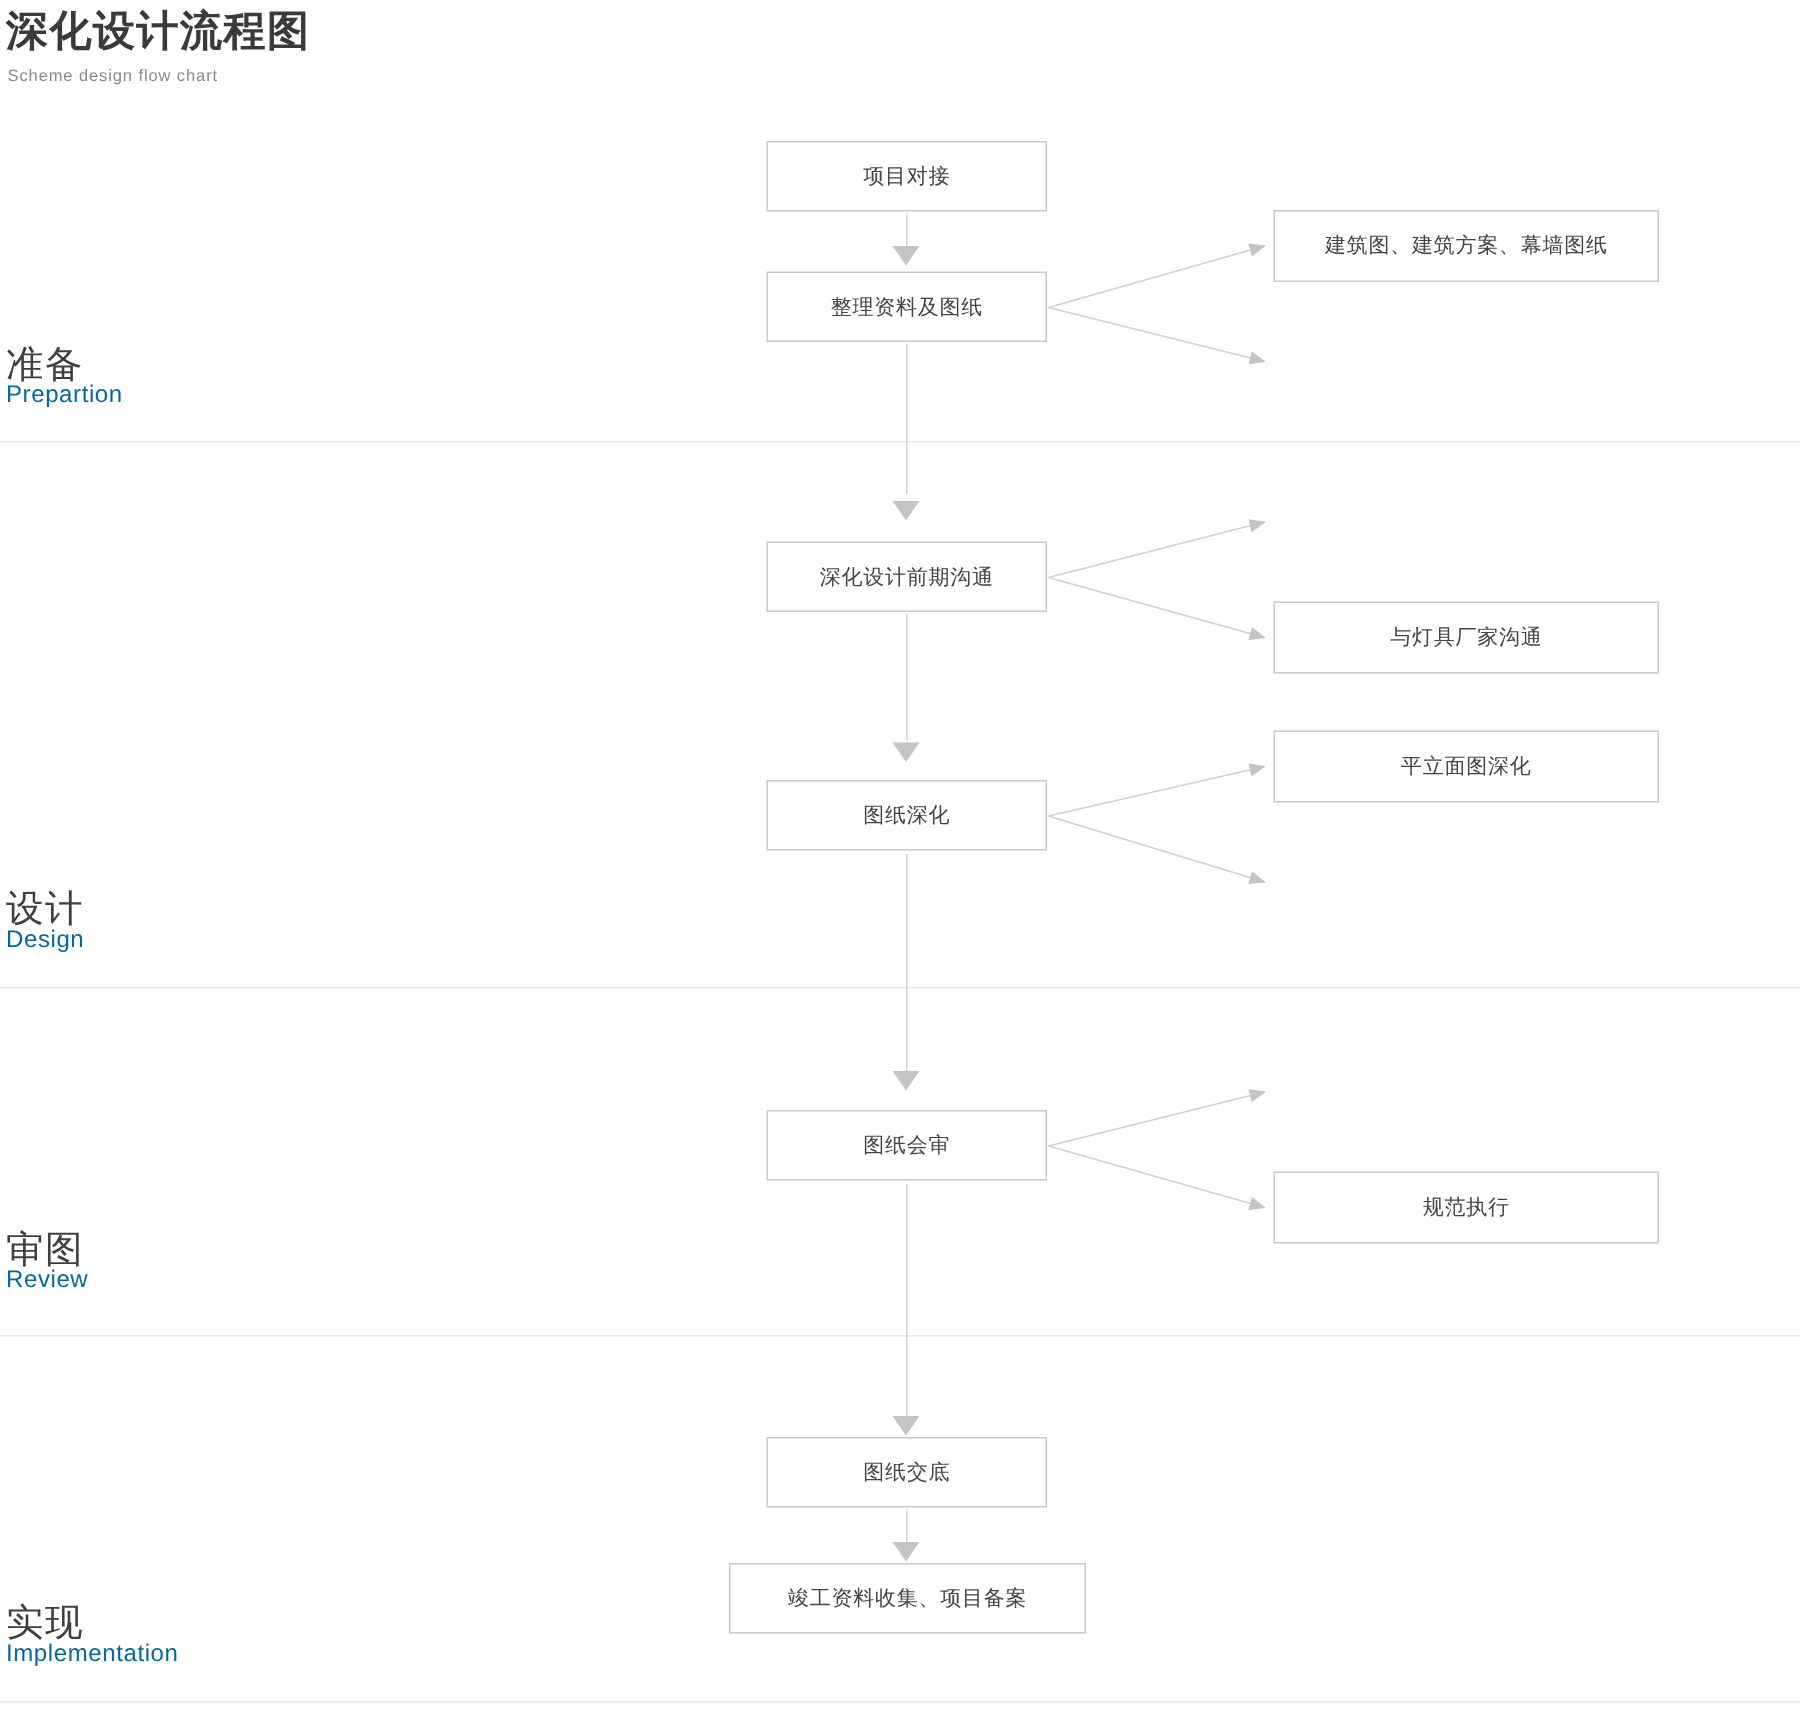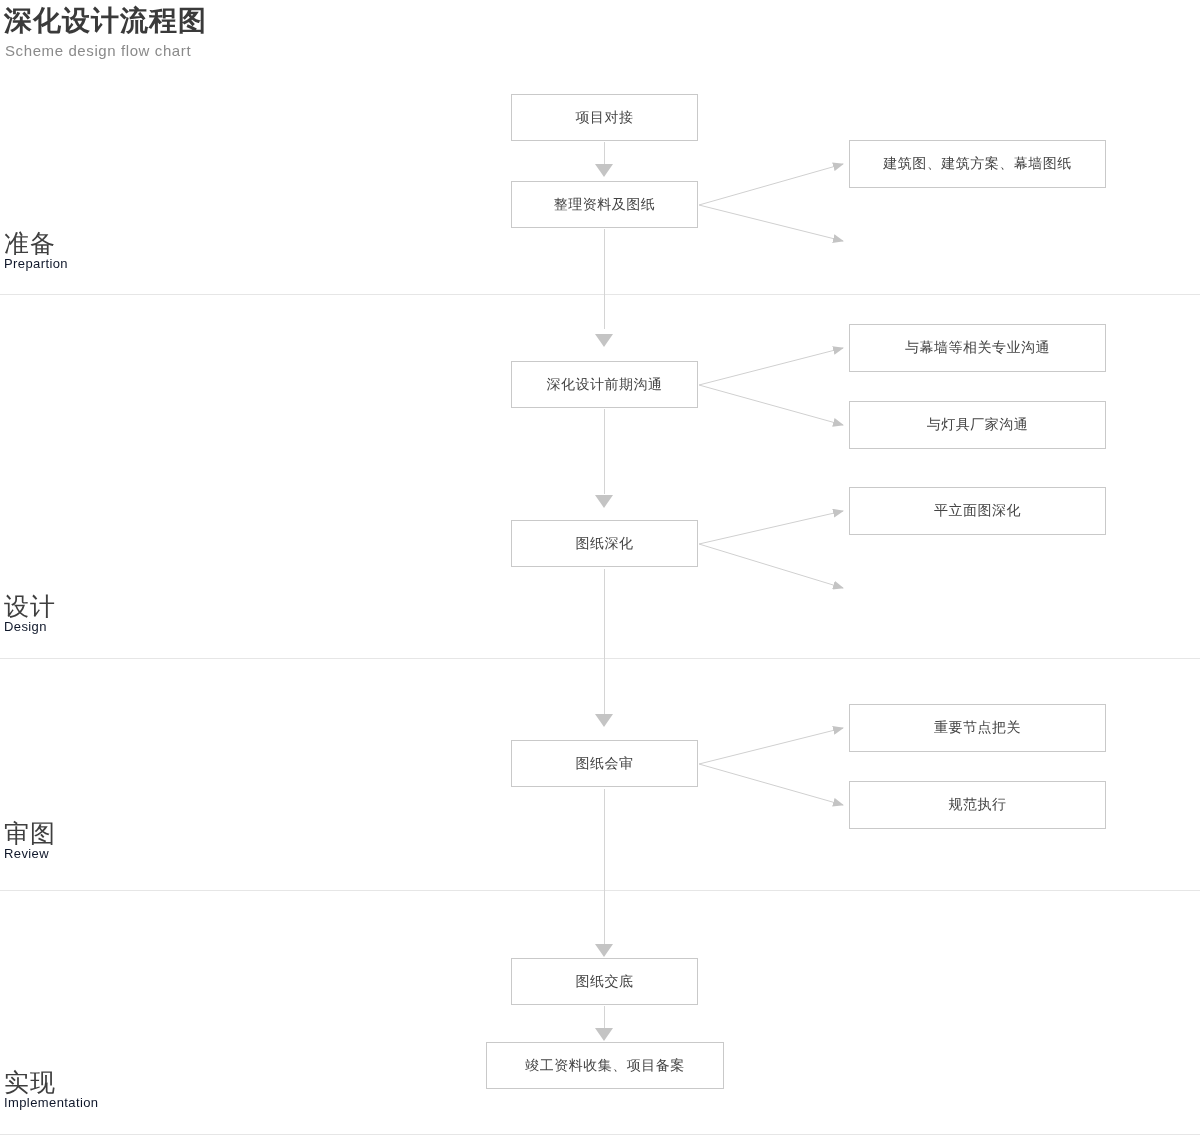--- a/index.html
+++ b/index.html
@@ -15,38 +15,38 @@
 
   
   .title {
     position: absolute; left: 4px; top: 2px;
     font-size: 28px; font-weight: 700; color: #3a3a3a;
     letter-spacing: 1px; line-height: 38px;
     white-space: nowrap;
   }
   .subtitle {
     position: absolute; left: 5px; top: 43px;
-    font-size: 15px; color: #8a8a8a; letter-spacing: 0.6px;
+    font-size: 11px; color: #8a8a8a; letter-spacing: 0.6px;
     line-height: 16px; white-space: nowrap;
   }
 
   
   .divider {
     position: absolute; left: 0; width: 1200px; height: 1px;
     background: #e6e6e6;
   }
 
   
   .stage-label { position: absolute; left: 4px; }
   .stage-cn {
     font-size: 25px; color: #3f3f3f; line-height: 26px;
     white-space: nowrap; letter-spacing: 1px;
   }
   .stage-en {
-    font-size: 13px; color: #0f172a; line-height: 16px;
+    font-size: 16px; color: #0369a1; line-height: 16px;
     white-space: nowrap; letter-spacing: 0.4px;
   }
 
   
   .box {
     position: absolute;
     border: 1px solid #c9c9c9;
     background: #ffffff;
     display: flex; align-items: center; justify-content: center;
     font-size: 14px; color: #444444;
@@ -142,19 +142,17 @@
 
   <div class="box box-main" style="top:94px">项目对接</div>
   <div class="box box-main" style="top:181px">整理资料及图纸</div>
   <div class="box box-main" style="top:361px">深化设计前期沟通</div>
   <div class="box box-main" style="top:520px">图纸深化</div>
   <div class="box box-main" style="top:740px">图纸会审</div>
   <div class="box box-main" style="top:958px">图纸交底</div>
   <div class="box box-wide" style="top:1042px">竣工资料收集、项目备案</div>
 
   <div class="box box-side" style="top:140px">建筑图、建筑方案、幕墙图纸</div>
-  <div class="box box-side" style="top:324px">与幕墙等相关专业沟通</div>
   <div class="box box-side" style="top:401px">与灯具厂家沟通</div>
   <div class="box box-side" style="top:487px">平立面图深化</div>
-  <div class="box box-side" style="top:704px">重要节点把关</div>
   <div class="box box-side" style="top:781px">规范执行</div>
 
 </div>
 
 </body></html>

